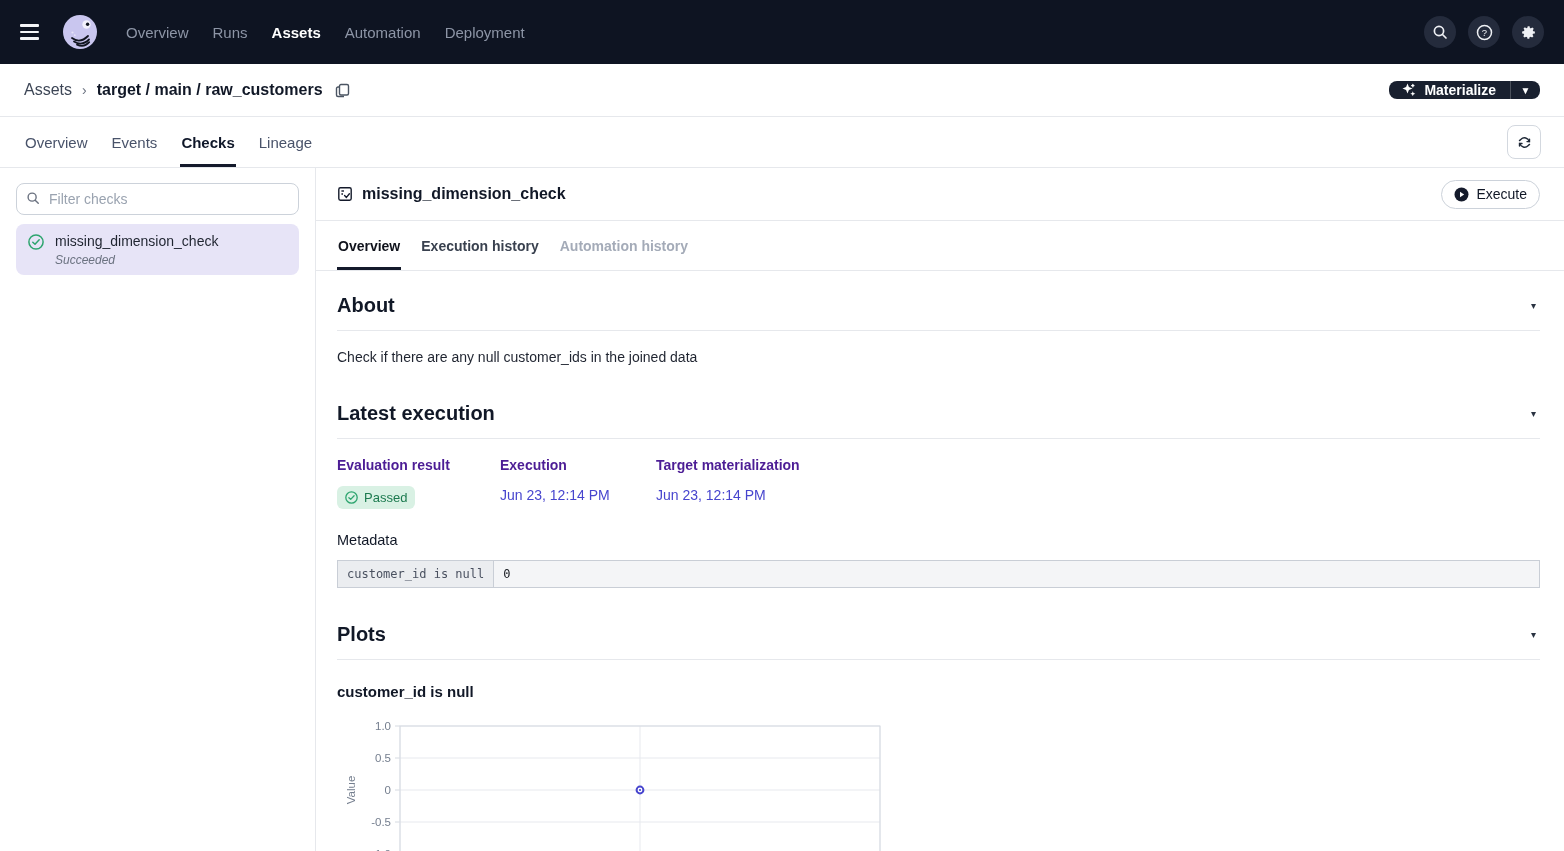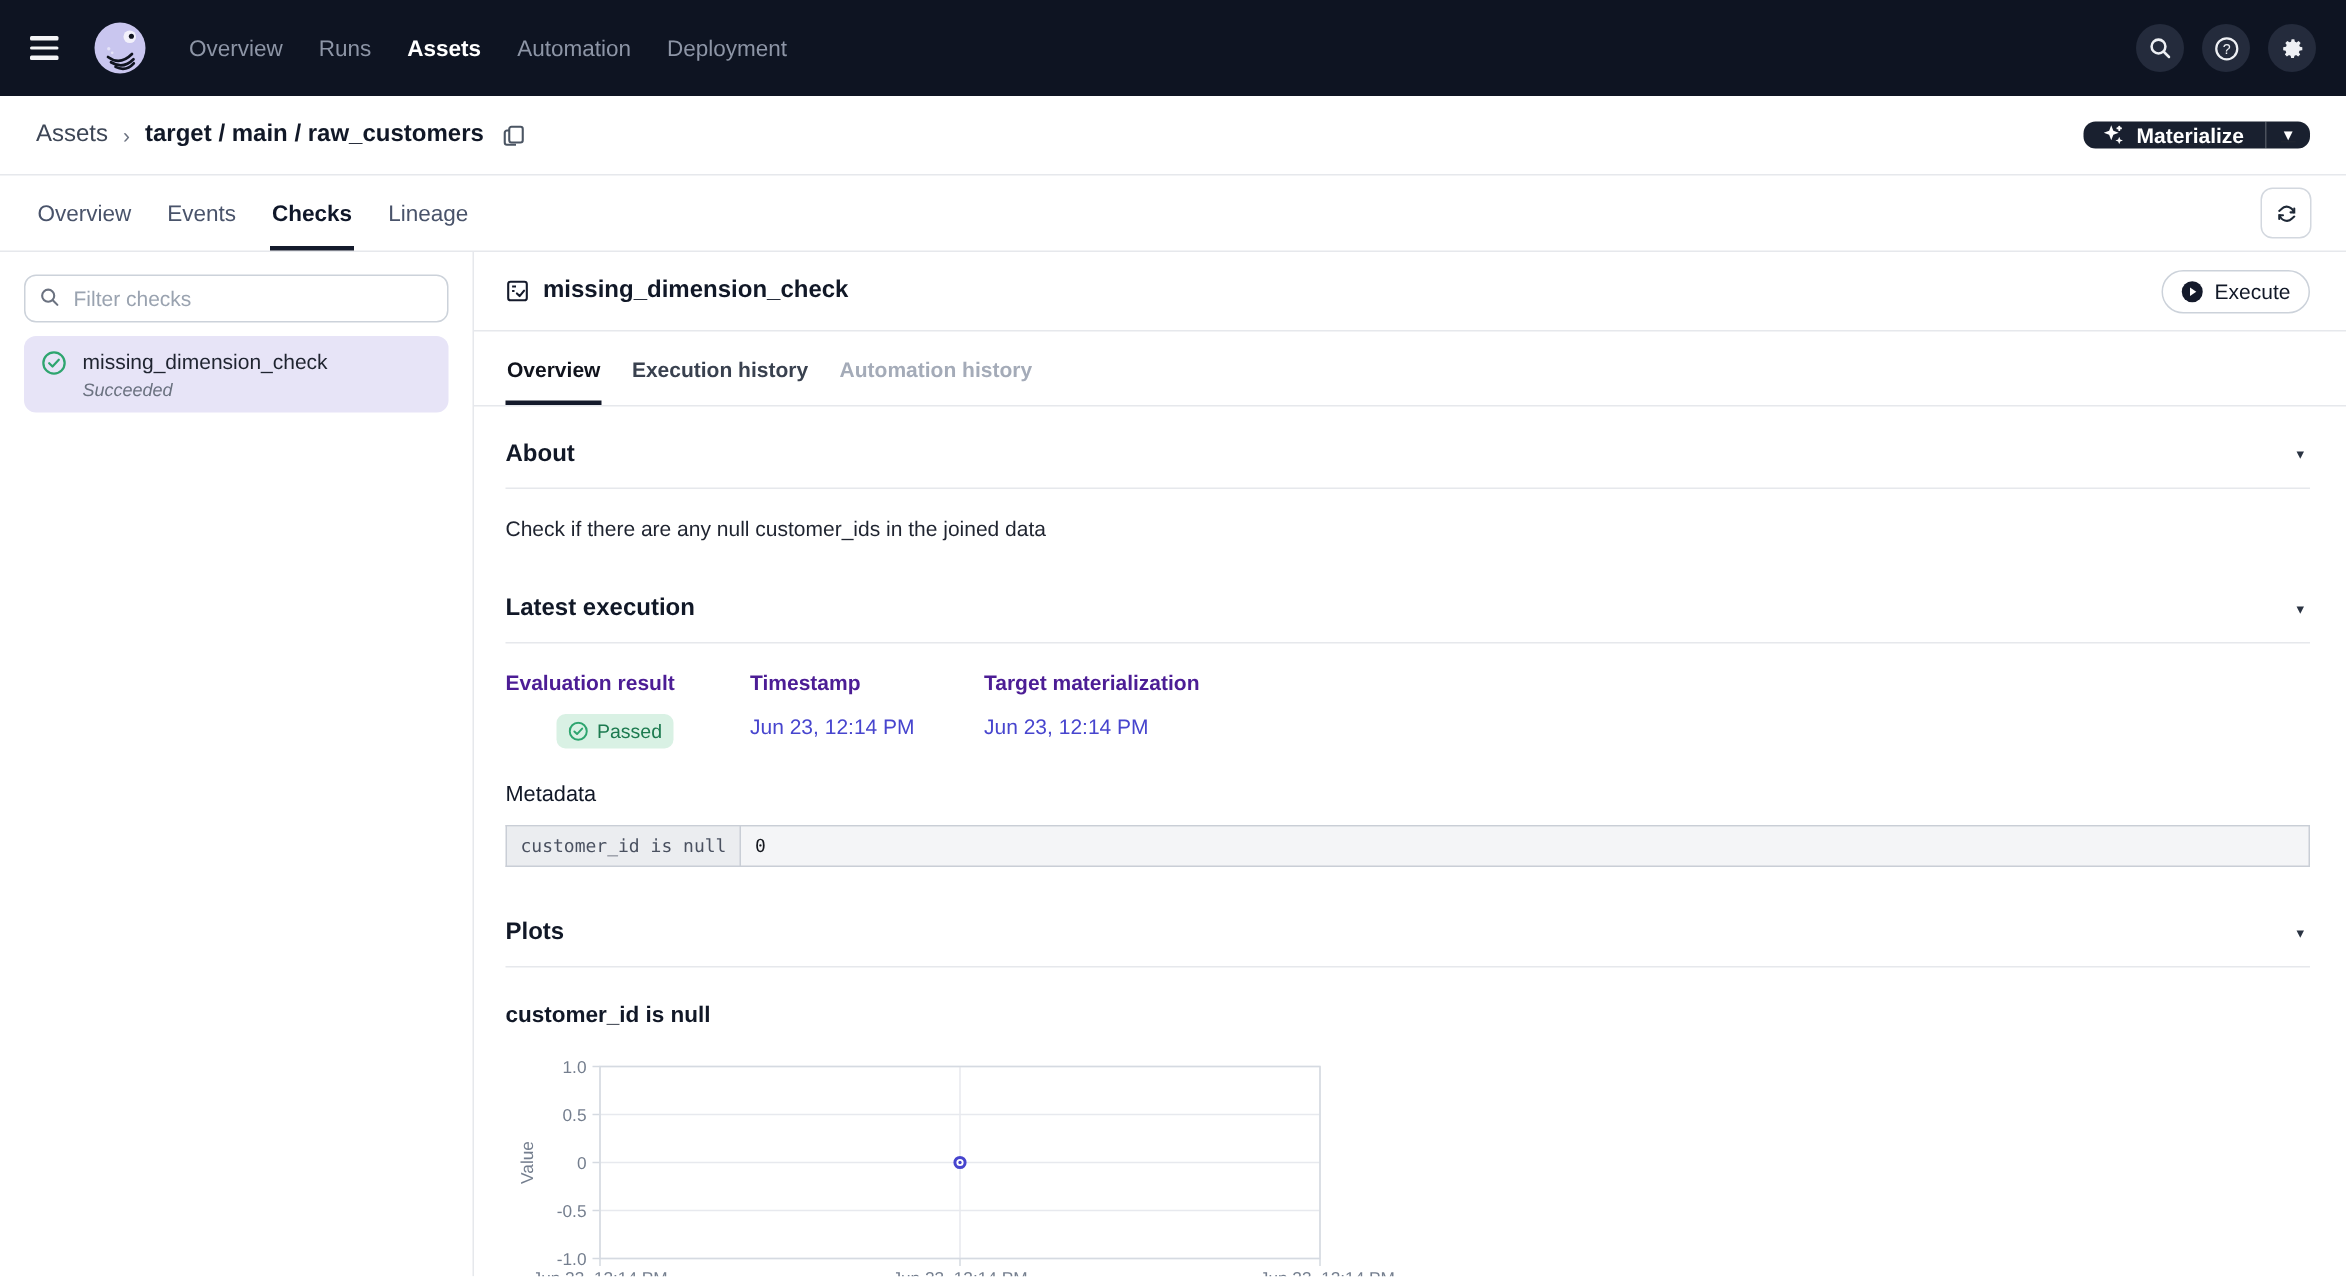--- a/index.html
+++ b/index.html
@@ -56,29 +56,29 @@
   .mp-header { height:53px; border-bottom:1px solid #e6e8ec; display:flex; align-items:center; justify-content:space-between; padding:0 24px 0 21px; }
   .mp-title-wrap { display:flex; align-items:center; gap:9px; }
   .mp-title { font-size:16px; font-weight:700; color:#111827; }
   .inner-tabs-row { height:50px; border-bottom:1px solid #e6e8ec; display:flex; align-items:stretch; gap:19px; padding:0 21px; }
   .inner-tab { display:flex; align-items:center; font-size:14px; font-weight:600; color:#39414f; background:none; border:none; border-bottom:3px solid transparent; border-top:3px solid transparent; cursor:pointer; font-family:inherit; padding:0 1px; }
   .inner-tab.active { color:#10131c; font-weight:700; border-bottom-color:#141a2b; }
   .inner-tab.disabled { color:#a4abb8; font-weight:600; }
 
   .mp-content { padding:0 24px 0 21px; }
   .section-head { display:flex; align-items:center; justify-content:space-between; padding-bottom:13px; border-bottom:1px solid #e6e8ec; }
-  .section-title { font-size:16px; font-weight:700; color:#111827; }
+  .section-title { font-size:20px; font-weight:700; color:#111827; }
   .collapse-btn { background:none; border:none; cursor:pointer; color:#2a3342; font-size:10px; padding:2px 4px; }
   .about-head { margin-top:23px; }
   .about-desc { margin-top:18px; font-size:14px; color:#1f2430; }
   .latest-head { margin-top:37px; }
 
   .exec-grid { margin-top:18px; display:grid; grid-template-columns:163px 156px auto; }
   .exec-col-h { font-size:14px; font-weight:700; color:#4c1d95; padding-bottom:13px; }
-  .badge-pass { display:inline-flex; align-items:center; gap:6px; height:23px; padding:0 8px; background:#d9f1e4; border-radius:6px; font-size:13px; color:#1c7a4f;margin-left:34px; }
+  .badge-pass { display:inline-flex; align-items:center; gap:6px; height:23px; padding:0 8px; background:#d9f1e4; border-radius:6px; font-size:13px; color:#1c7a4f; }
   .ts-link { font-size:14px; color:#4745ce; text-decoration:none; cursor:pointer; }
 
   .meta-title { margin-top:23px; font-size:14.5px; font-weight:400; color:#111827; }
   .meta-table { margin-top:12px; width:100%; border-collapse:collapse; border:1px solid #c9ced6; }
   .meta-table td { border:1px solid #c9ced6; font-family:"DejaVu Sans Mono","Liberation Mono",monospace; font-size:12px; padding:6px 9px; }
   .meta-key { width:154px; background:#ebedf0; color:#4a5160; white-space:nowrap; }
   .meta-val { background:#f4f5f7; color:#15181f; }
 
   .plots-head { margin-top:35px; }
   .plot-title { margin-top:23px; font-size:15px; font-weight:700; color:#111827; }
@@ -248,21 +248,21 @@
           <button class="collapse-btn">▾</button>
         </div>
         <div class="about-desc">Check if there are any null customer_ids in the joined data</div>
 
         <div class="section-head latest-head">
           <span class="section-title">Latest execution</span>
           <button class="collapse-btn">▾</button>
         </div>
         <div class="exec-grid">
           <div class="exec-col-h">Evaluation result</div>
-          <div class="exec-col-h">Timestamp</div>
+          <div class="exec-col-h">Execution</div>
           <div class="exec-col-h">Target materialization</div>
           <div>
             <span class="badge-pass">
               <span style="display:flex;">
                 <svg width="13" height="13" viewBox="0 0 16 16">
                     <circle cx="8" cy="8" r="7" fill="none" stroke="#2ea56f" stroke-width="1.6"></circle>
                     <path d="M4.8 8.2 L7 10.3 L11.2 5.8" fill="none" stroke="#2ea56f" stroke-width="1.6" stroke-linecap="round" stroke-linejoin="round"></path>
                   </svg>
               </span>
               <span>Passed</span>

